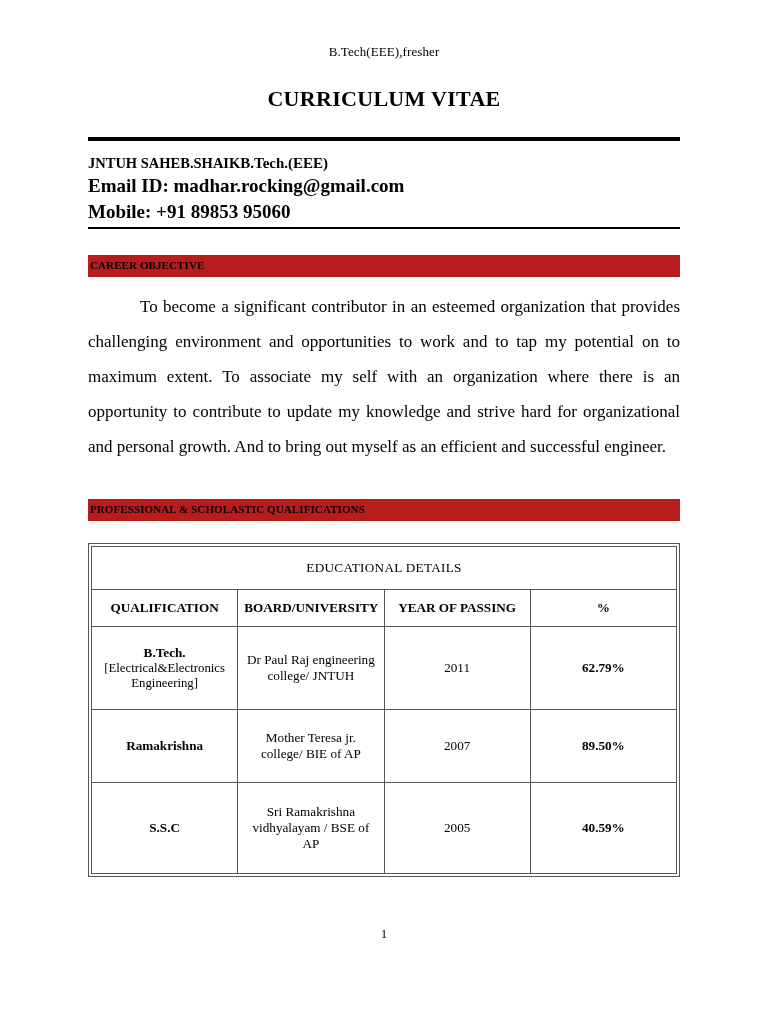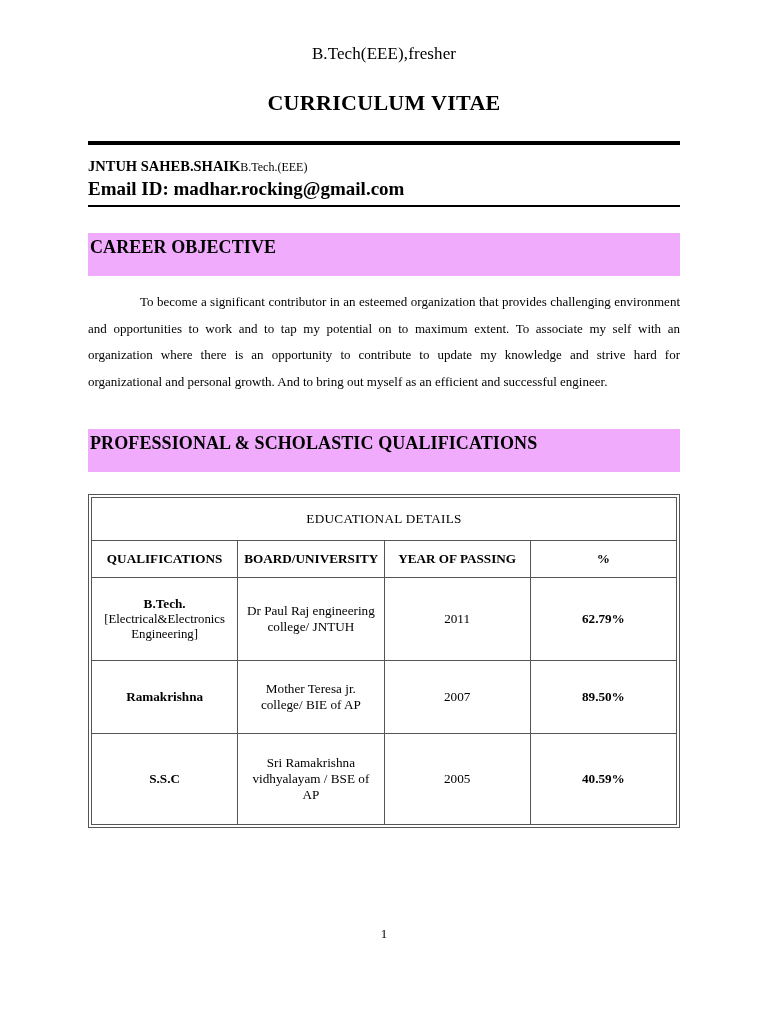--- a/index.html
+++ b/index.html
@@ -17,21 +17,21 @@
   }
   .page {
     position: relative;
     width: 768px;
     height: 1024px;
     box-sizing: border-box;
     padding: 0 88px;
   }
   .header-line {
     text-align: center;
-    font-size: 17px;
+    font-size: 13px;
     padding-top: 44px;
     letter-spacing: .1px;
   }
   .doc-title {
     text-align: center;
     font-size: 22px;
     font-weight: bold;
     margin-top: 26px;
     letter-spacing: .3px;
   }
@@ -41,46 +41,46 @@
   }
   .contact {
     margin-top: 12px;
     line-height: 1.34;
   }
   .contact .name {
     font-size: 14.5px;
     font-weight: bold;
   }
   .contact .name .degree {
-    font-size: 12px;
-    font-weight: normal;
+    font-size: 15px;
+    font-weight: bold;
     vertical-align: baseline;
   }
   .contact .row {
     font-size: 19px;
     font-weight: bold;
   }
   .rule-thin {
     border-top: 2.2px solid #000;
     margin-top: 3px;
   }
   .section-band {
-    background: #f0abfc;
+    background: #b91c1c;
     font-weight: bold;
-    font-size: 18px;
-    padding: 4px 4px 18px 2px;
+    font-size: 11px;
+    padding: 4px 4px 6px 2px;
     margin-top: 26px;
     letter-spacing: .1px;
   }
   .section-band.second {
     margin-top: 34px;
   }
   .objective {
     margin-top: 13px;
-    font-size: 13px;
+    font-size: 17px;
     line-height: 2.05;
     text-align: justify;
     text-indent: 52px;
   }
   .table-wrap {
     margin-top: 22px;
     border: 1.2px solid #555;
     padding: 0;
   }
   table.edu {
@@ -136,38 +136,39 @@
 
   <div class="doc-title">CURRICULUM VITAE</div>
 
   <div class="rule-thick"></div>
 
   <div class="contact">
     <div class="name">
       <span>JNTUH SAHEB.SHAIK</span><span class="degree">B.Tech.(EEE)</span>
     </div>
     <div class="row">Email ID: madhar.rocking@gmail.com</div>
+    <div class="row">Mobile: +91 89853 95060</div>
   </div>
 
   <div class="rule-thin"></div>
 
   <div class="section-band">CAREER OBJECTIVE</div>
 
   <div class="objective">To become a significant contributor in an esteemed organization that provides challenging environment and opportunities to work and to tap my potential on to maximum extent. To associate my self with an organization where there is an opportunity to contribute to update my knowledge and strive hard for organizational and personal growth. And to bring out myself as an efficient and successful engineer.</div>
 
   <div class="section-band second">PROFESSIONAL &amp; SCHOLASTIC QUALIFICATIONS</div>
 
   <div class="table-wrap outer-pad">
     <table class="edu">
       <tbody>
         <tr>
           <td class="edu-title-cell" colspan="4">EDUCATIONAL DETAILS</td>
         </tr>
         <tr class="edu-head">
-          <th class="col-qual">QUALIFICATIONS</th>
+          <th class="col-qual">QUALIFICATION</th>
           <th class="col-board">BOARD/UNIVERSITY</th>
           <th class="col-year">YEAR OF PASSING</th>
           <th class="col-pct">%</th>
         </tr>
         <tr class="row-tall">
           <td>
             <div class="cell-bold">B.Tech.</div>
             <div class="cell-sub">[Electrical&amp;Electronics Engineering]</div>
           </td>
           <td>Dr Paul Raj engineering college/ JNTUH</td>

